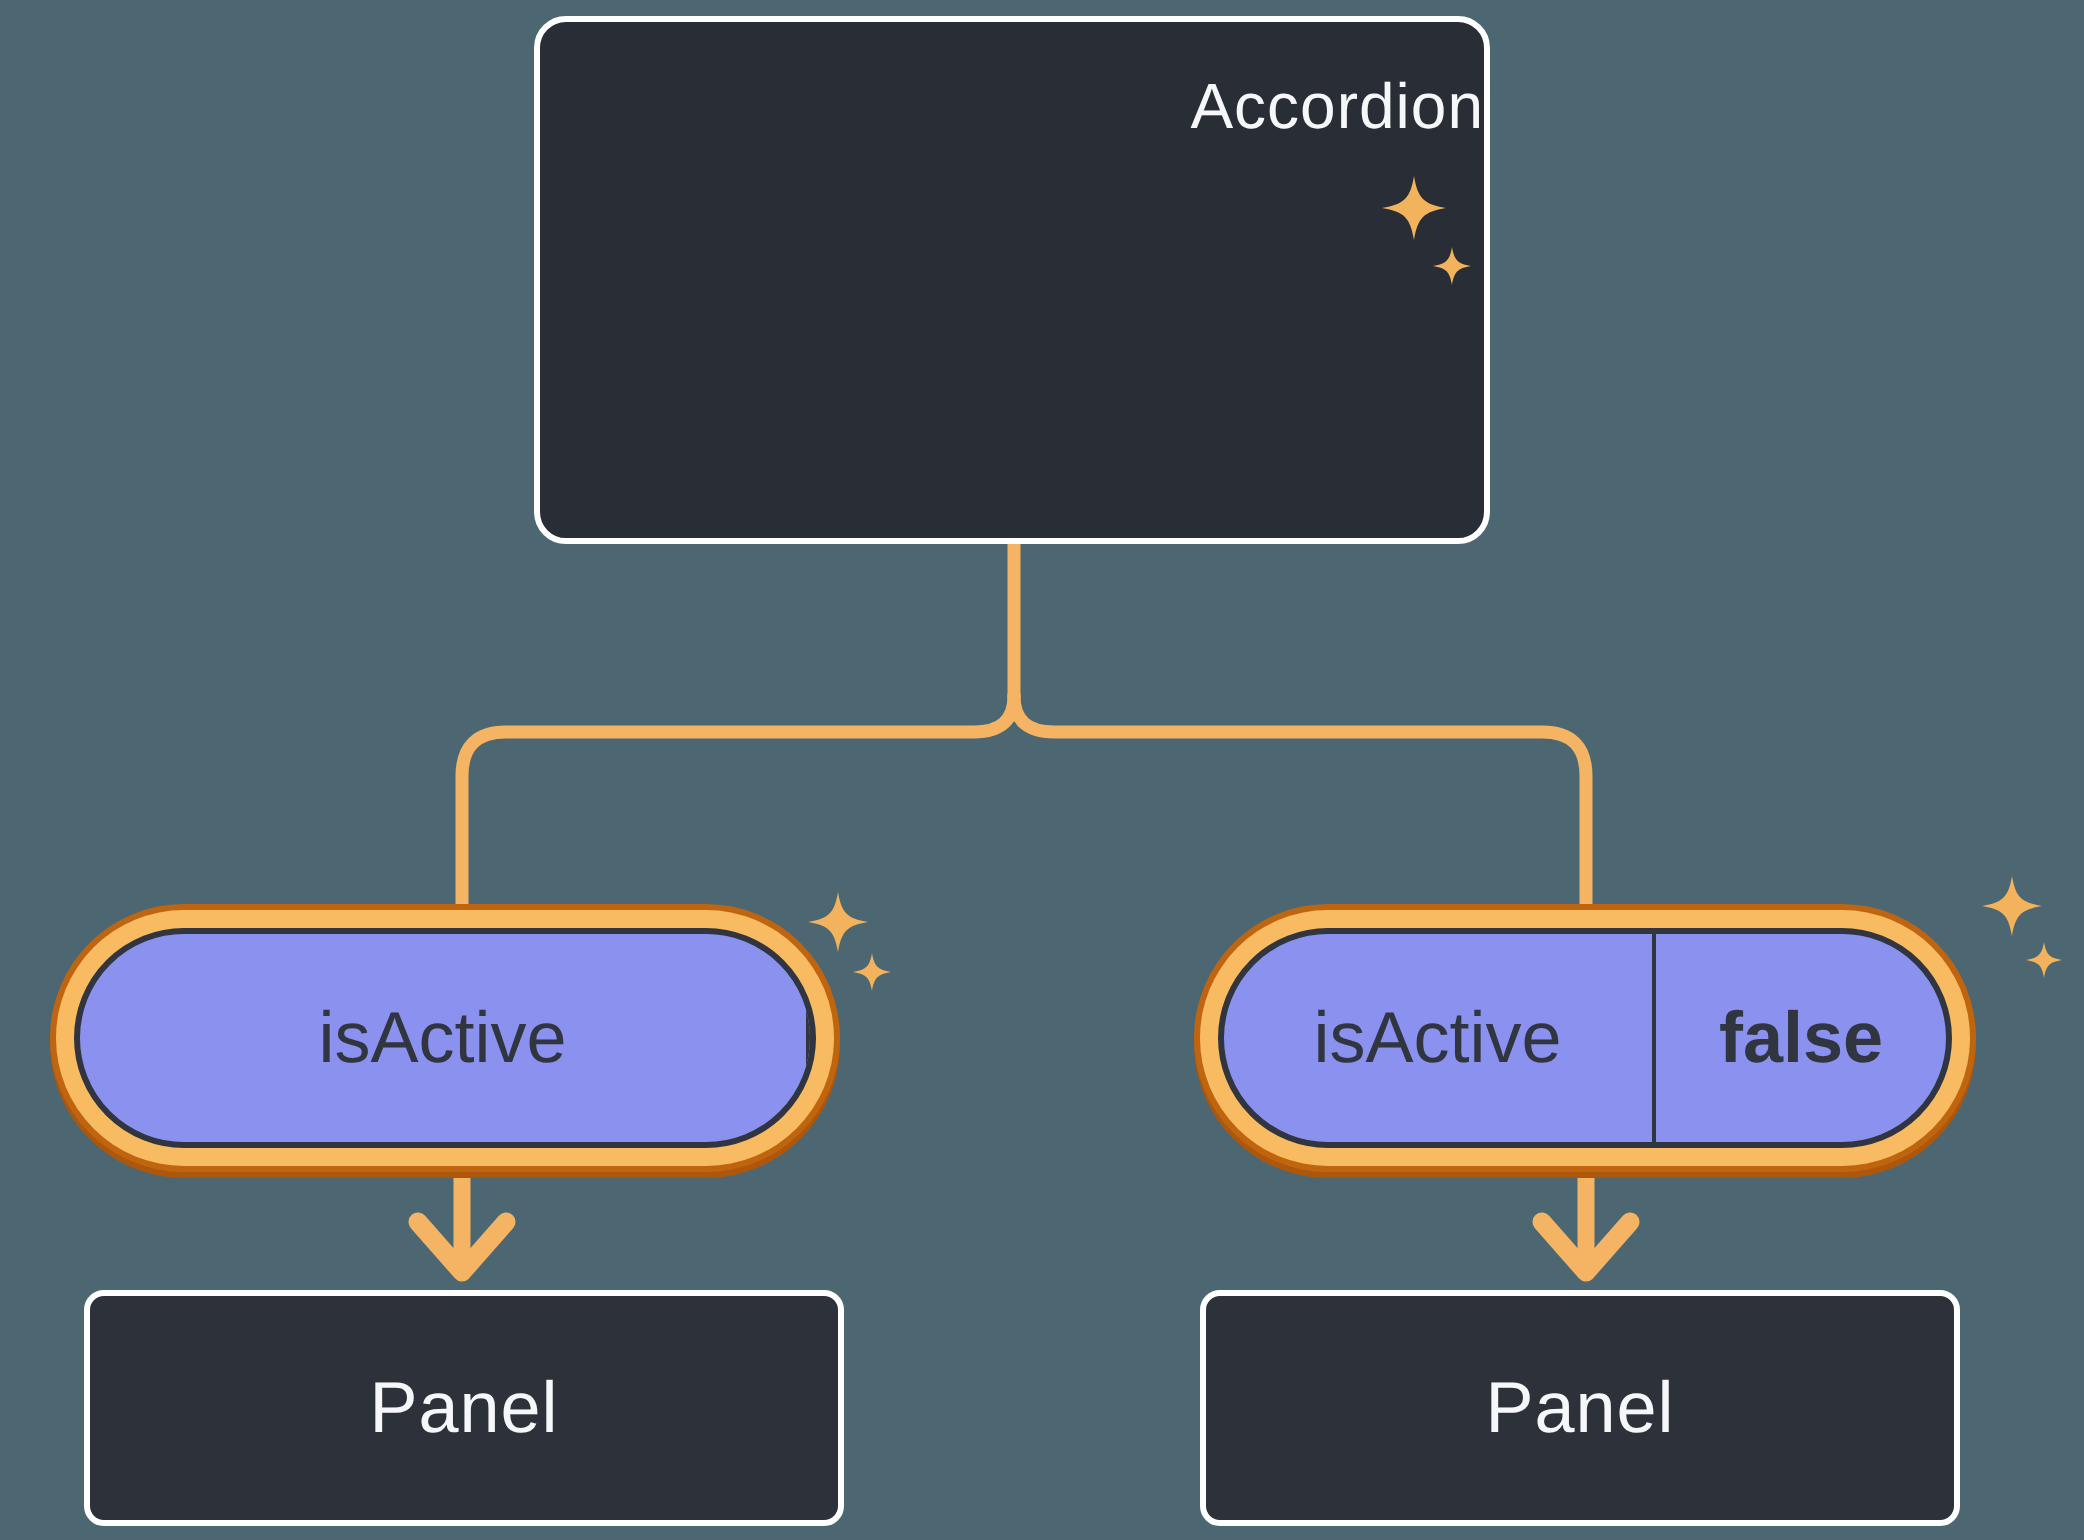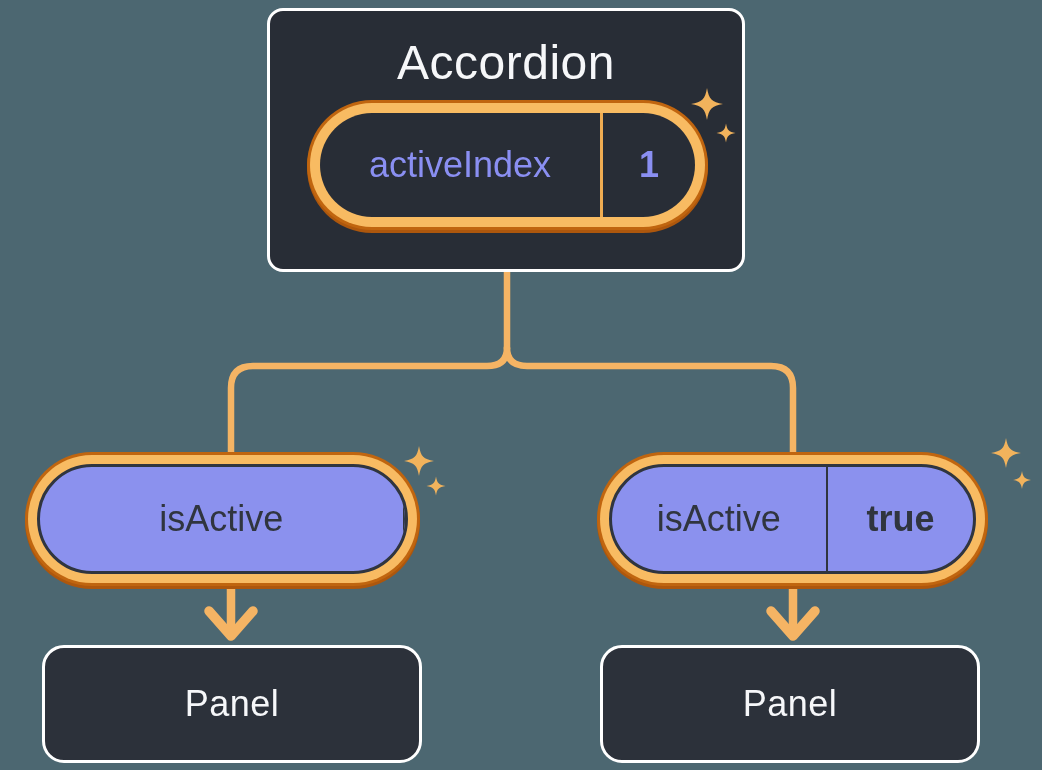--- a/index.html
+++ b/index.html
@@ -41,22 +41,22 @@
 
   
   .box {
     background: var(--box-bg);
     border: 3px solid var(--box-border);
     border-radius: 16px;
   }
   .accordion-box { left: 267px; top: 8px; width: 478px; height: 264px; }
   .box-title {
     margin-top: 24px;
-    text-align: center;
-    font-size: 48px;
+    text-align: right;
+    font-size: 32px;
     font-weight: 500;
     letter-spacing: 0.5px;
     color: var(--light-text);
   }
 
   
   .pill {
     position: absolute;
     border-radius: 999px;
     background: var(--ring-orange);
@@ -101,21 +101,21 @@
   .prop-pill .pill-value-region { font-size: 36px; font-weight: 700; color: var(--dark-text); }
   .prop-pill-left  { left: 28px;  top: 455px; width: 389px; height: 128px; }
   .prop-pill-left  .pill-value-region { width: 158px; }
   .prop-pill-right { left: 600px; top: 455px; width: 385px; height: 128px; }
   .prop-pill-right .pill-value-region { width: 145px; }
 
   
   .panel {
     background: var(--panel-bg);
     border: 3px solid var(--box-border);
-    border-radius: 22px;
+    border-radius: 10px;
     display: flex;
     align-items: center;
     justify-content: center;
     font-size: 36px;
     font-weight: 500;
     letter-spacing: 0.5px;
     color: var(--light-text);
   }
   .panel-left  { left: 42px;  top: 645px; width: 380px; height: 118px; }
   .panel-right { left: 600px; top: 645px; width: 380px; height: 118px; }
@@ -139,40 +139,33 @@
 
       <path d="M793 570 L793 633" stroke-width="8.5"></path>
       <path d="M771 611 L793 636 L815 611" stroke-width="9.5"></path>
     </g>
   </svg>
 
   <div class="node box accordion-box">
     <div class="box-title">Accordion</div>
   </div>
 
-  <div class="node pill state-pill">
-    <div class="pill-inner">
-      <div class="pill-label-region">activeIndex</div>
-      <div class="pill-divider"></div>
-      <div class="pill-value-region">1</div>
-    </div>
-  </div>
 
   <div class="node pill prop-pill prop-pill-left">
     <div class="pill-inner">
       <div class="pill-label-region">isActive</div>
       <div class="pill-divider"></div>
     </div>
   </div>
 
   <div class="node pill prop-pill prop-pill-right">
     <div class="pill-inner">
       <div class="pill-label-region">isActive</div>
       <div class="pill-divider"></div>
-      <div class="pill-value-region">true</div>
+      <div class="pill-value-region">false</div>
     </div>
   </div>
 
   <div class="node panel panel-left">Panel</div>
   <div class="node panel panel-right">Panel</div>
 
   <svg class="layer sparkles" viewBox="0 0 1042 770">
     <g fill="#F2B35C">
       <path d="M0,-1 C0.12,-0.3 0.3,-0.12 1,0 C0.3,0.12 0.12,0.3 0,1 C-0.12,0.3 -0.3,0.12 -1,0 C-0.3,-0.12 -0.12,-0.3 0,-1 Z" transform="translate(707,104) scale(16)"></path>
       <path d="M0,-1 C0.12,-0.3 0.3,-0.12 1,0 C0.3,0.12 0.12,0.3 0,1 C-0.12,0.3 -0.3,0.12 -1,0 C-0.3,-0.12 -0.12,-0.3 0,-1 Z" transform="translate(726,133) scale(9.5)"></path>

